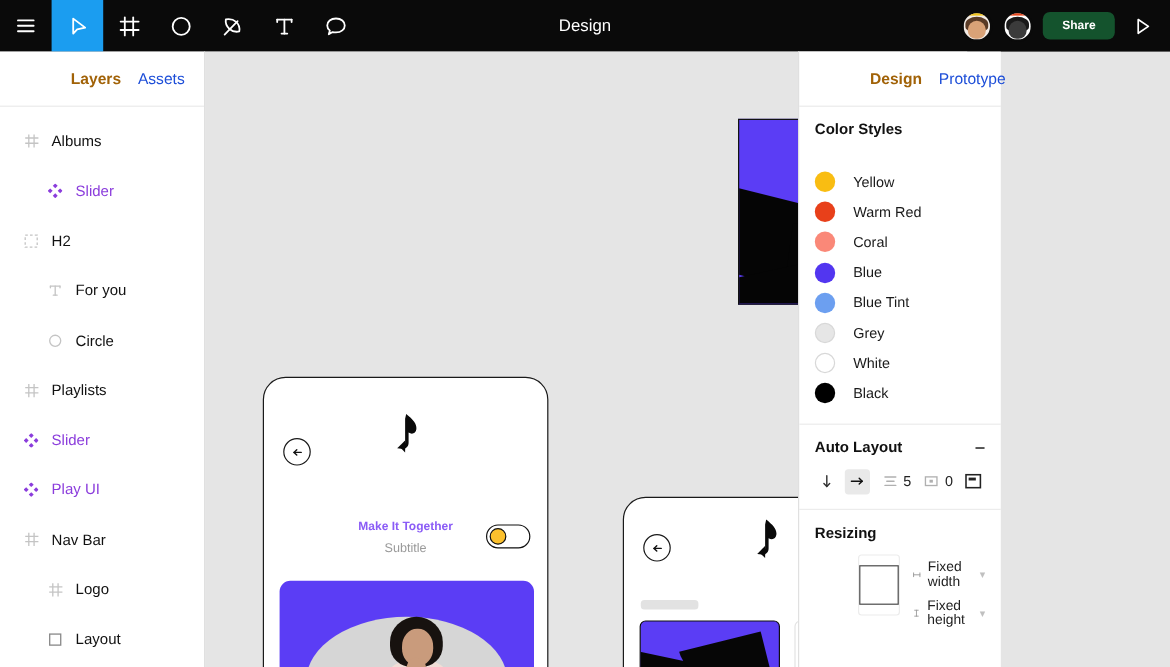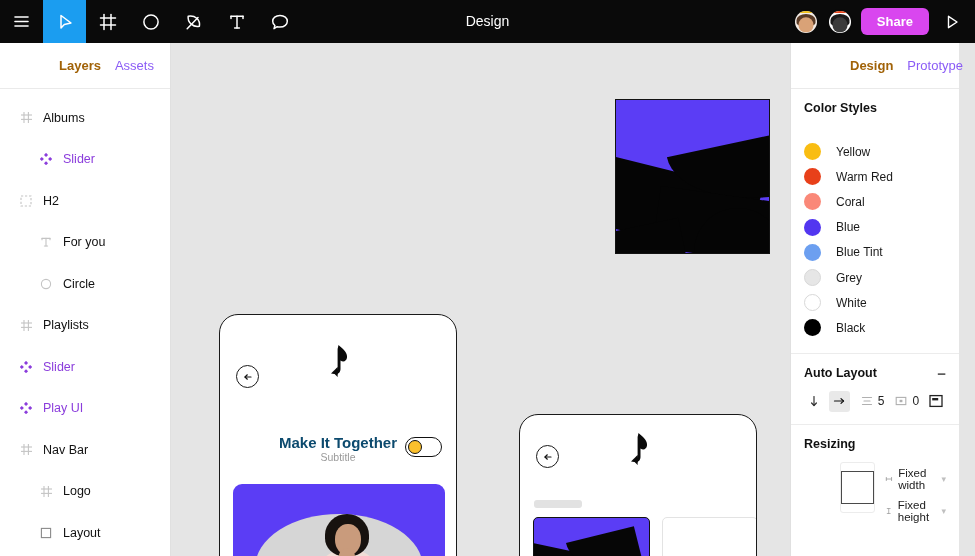--- a/index.html
+++ b/index.html
@@ -2,21 +2,21 @@
 <html><head>
 <meta charset="utf-8">
 <style>
   * { box-sizing: border-box; margin: 0; padding: 0; }
   html, body {
     width: 975px; height: 556px;
     overflow: hidden;
     font-family: "Liberation Sans", sans-serif;
     background: #e5e5e5;
   }
-  #app { position: relative; width: 959px; height: 556px; }
+  #app { position: relative; width: 834px; height: 556px; }
 
   
   .toolbar {
     position: absolute; top: 0; left: 0;
     width: 975px; height: 43px;
     background: #0a0a0a;
     display: flex; align-items: center;
   }
   .tool-btn {
     width: 43px; height: 43px;
@@ -50,22 +50,22 @@
     position: absolute; left: 50%; top: 58%;
     width: 15px; height: 15px; border-radius: 50% 50% 45% 45%;
     transform: translate(-50%,-38%);
   }
   .avatar .hair {
     position: absolute; left: 50%; top: 16%;
     width: 19px; height: 12px; border-radius: 50% 50% 30% 30%;
     transform: translateX(-50%);
   }
   .share-btn {
-    background: #d946ef; color: #fff;
-    font-size: 13px; font-weight: bold;
+    background: #14532d; color: #fff;
+    font-size: 10px; font-weight: bold;
     border-radius: 6px;
     padding: 6px 16px;
     border: none; cursor: pointer;
     font-family: "Liberation Sans", sans-serif;
   }
   .play-btn {
     width: 30px; height: 43px;
     display: flex; align-items: center; justify-content: center;
     cursor: pointer;
   }
@@ -75,21 +75,21 @@
     position: absolute; left: 0; top: 43px;
     width: 171px; height: 513px;
     background: #ffffff;
     border-right: 1px solid #e0e0e0;
   }
   .panel-tabs {
     height: 46px; display: flex; align-items: center;
     padding-left: 12px; gap: 14px;
     border-bottom: 1px solid #eaeaea;
   }
-  .panel-tab { font-size: 13px; color: #8b5cf6; cursor: pointer; }
+  .panel-tab { font-size: 13px; color: #1d4ed8; cursor: pointer; }
   .panel-tab.active { color: #a16207; font-weight: bold; padding-left: 47px; }
 
   .layer-list { padding-top: 8px; }
   .layer-row {
     display: flex; align-items: center;
     height: 41.5px;
     font-size: 12.5px; color: #111;
     cursor: pointer;
   }
   .layer-row .lyr-icon {
@@ -141,21 +141,21 @@
     position: absolute;
     width: 23px; height: 23px; border-radius: 50%;
     border: 1.4px solid #1a1a1a;
     display: flex; align-items: center; justify-content: center;
     background: #fff;
   }
   .logo-note { position: absolute; }
 
   .mk-title {
     position: absolute; text-align: center;
-    font-size: 15px; font-weight: bold; color: #0c4a6e;
+    font-size: 10px; font-weight: bold; color: #8b5cf6;
   }
   .mk-sub {
     position: absolute; text-align: center;
     font-size: 10.5px; color: #9a9a9a;
   }
   .toggle {
     position: absolute;
     width: 37px; height: 20px; border-radius: 10px;
     background: #fff; border: 1.6px solid #111;
   }

